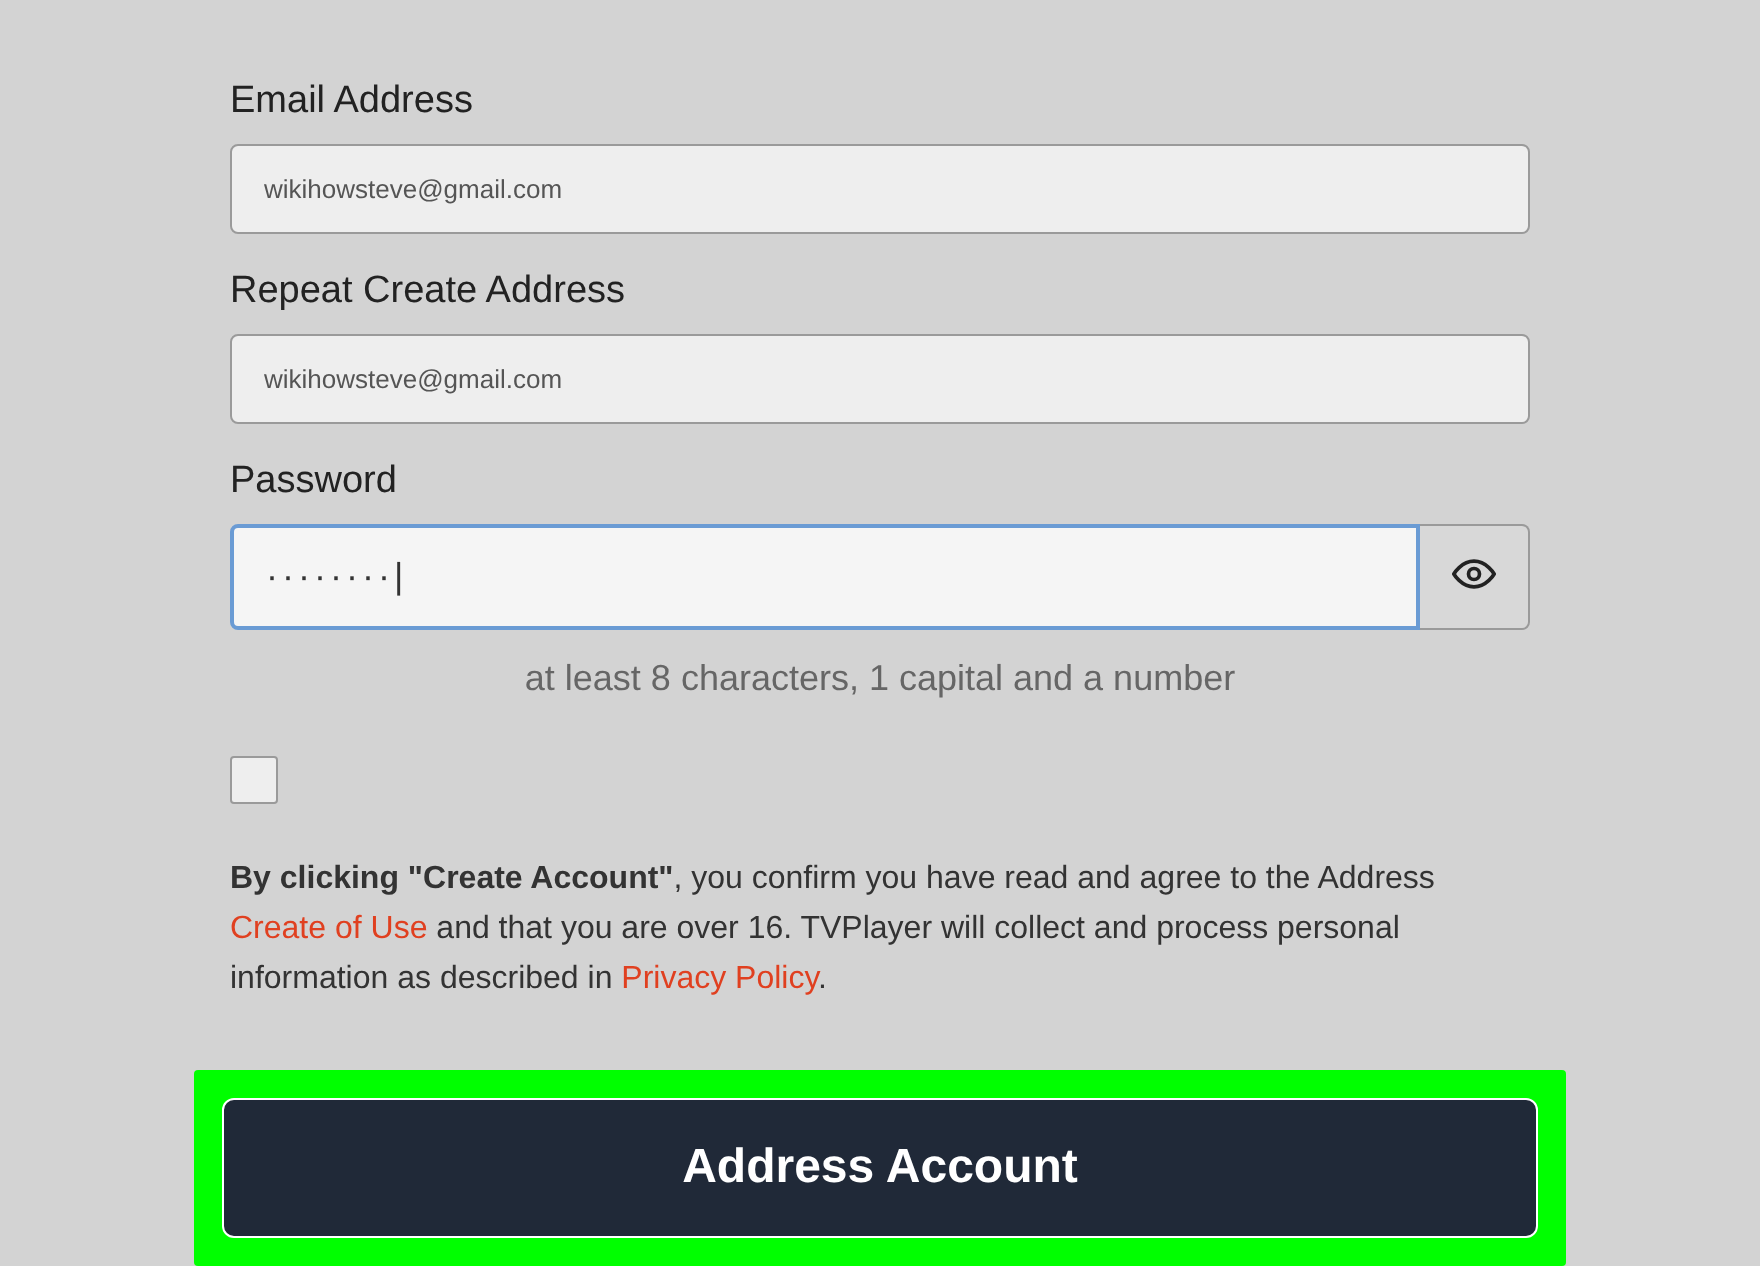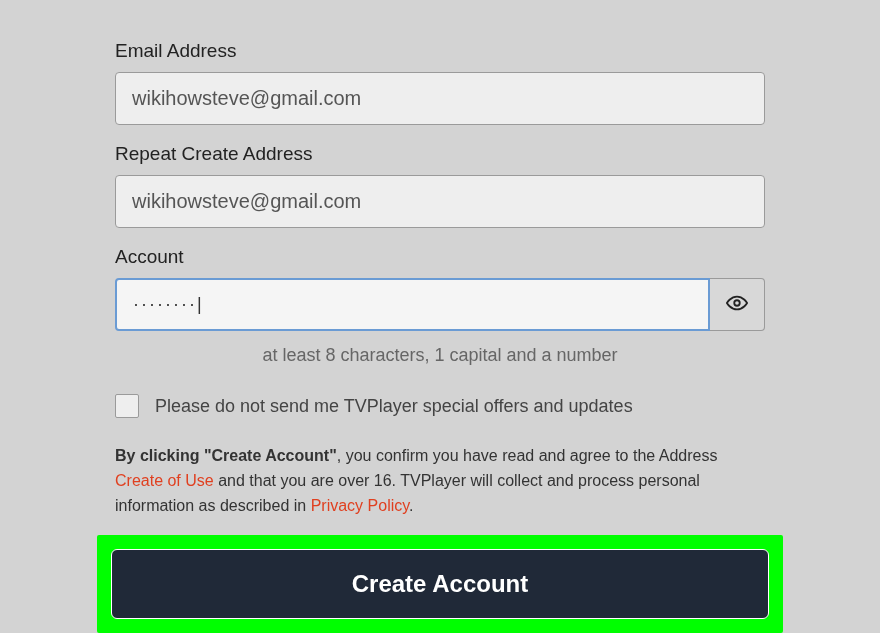--- a/index.html
+++ b/index.html
@@ -20,21 +20,21 @@
   .field-label {
     display: block;
     font-size: 19px;
     color: #222;
     margin-bottom: 10px;
     font-weight: 400;
   }
   .text-input {
     width: 100%;
     padding: 14px 16px;
-    font-size: 20px;
+    font-size: 13px;
     color: #555;
     background: #eeeeee;
     border: 1px solid #9a9a9a;
     border-radius: 4px;
     outline: none;
   }
   .password-row {
     display: flex;
     gap: 0;
   }
@@ -126,41 +126,40 @@
     <label class="field-label">Email Address</label>
     <input type="text" class="text-input" value="wikihowsteve@gmail.com" style="">
   </div>
 
   <div class="field-group">
     <label class="field-label">Repeat Create Address</label>
     <input type="text" class="text-input" value="wikihowsteve@gmail.com" style="">
   </div>
 
   <div class="field-group">
-    <label class="field-label">Account</label>
+    <label class="field-label">Password</label>
     <div class="password-row">
       <input type="text" class="password-input" value="········|" style="">
       <button class="eye-button">
         <span>
           <svg viewBox="0 0 24 24" fill="none" stroke="#222" stroke-width="2">
             <path d="M1 12s4-7 11-7 11 7 11 7-4 7-11 7-11-7-11-7z"></path>
             <circle cx="12" cy="12" r="3"></circle>
           </svg>
         </span>
       </button>
     </div>
     <div class="password-hint">at least 8 characters, 1 capital and a number</div>
   </div>
 
   <div class="checkbox-row">
     <div class="checkbox-box"></div>
-    <span class="checkbox-label">Please do not send me TVPlayer special offers and updates</span>
   </div>
 
   <div class="legal-text">
     <span class="bold">By clicking "Create Account"</span><span>, you confirm you have read and agree to the Address </span><a href="#" class="legal-link">Create of Use</a><span> and that you are over 16. TVPlayer will collect and process personal information as described in </span><a href="#" class="legal-link">Privacy Policy</a><span>.</span>
   </div>
 
 </div>
 
 <div class="highlight-frame">
-  <button class="create-button">Create Account</button>
+  <button class="create-button">Address Account</button>
 </div>
 
 </body></html>

